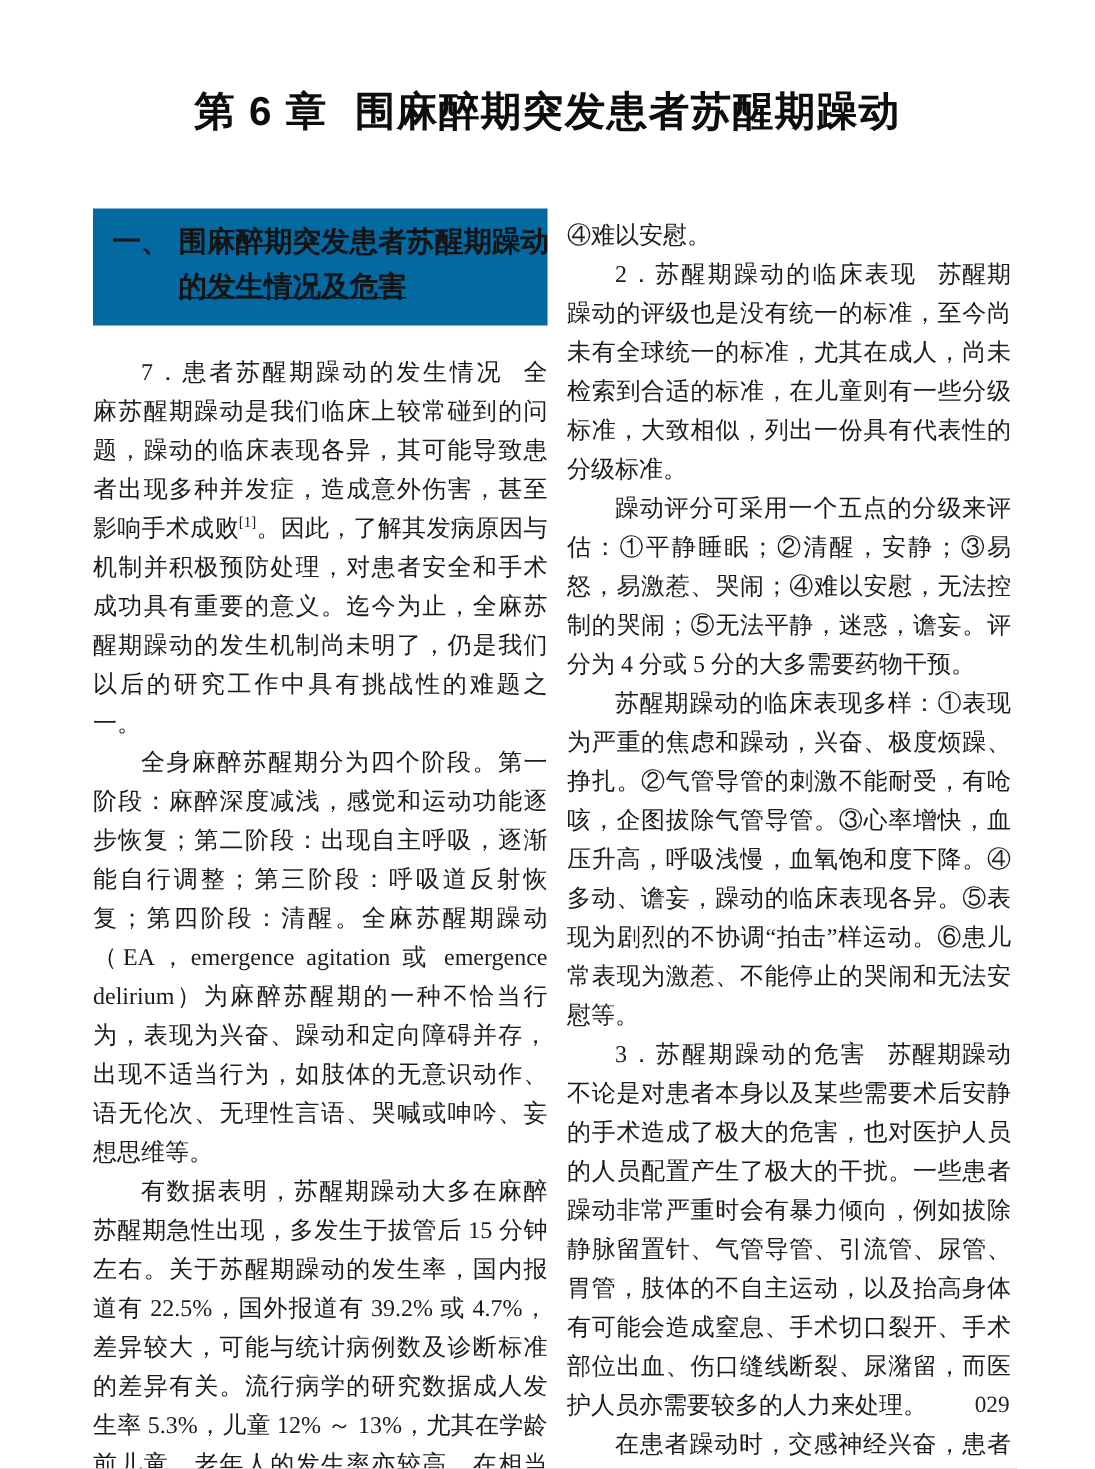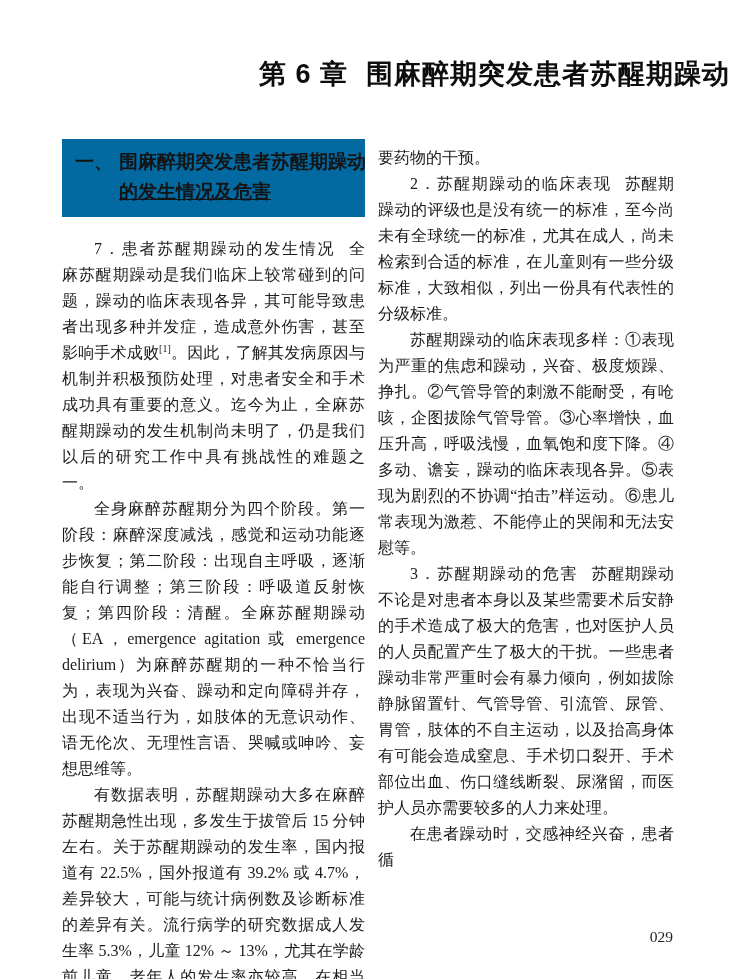--- a/index.html
+++ b/index.html
@@ -15,21 +15,21 @@
     background: #ffffff;
     color: #1b1b1b;
     font-family: "Liberation Serif", "DejaVu Serif", serif;
     overflow: hidden;
   }
   .chapter-header {
     position: absolute;
     top: 56px;
     left: 0;
     right: 0;
-    text-align: right;
+    text-align: center;
     font-family: "Liberation Sans", "DejaVu Sans", sans-serif;
     font-weight: 800;
     font-size: 27px;
     letter-spacing: 1px;
     color: #0d0d0d;
     white-space: nowrap;
   }
   .chapter-label { margin-right: 18px; }
   .content {
     position: absolute;
@@ -104,24 +104,25 @@
       <p class="para indent"><span class="kai">7．患者苏醒期躁动的发生情况</span><span>全麻苏醒期躁动是我们临床上较常碰到的问题，躁动的临床表现各异，其可能导致患者出现多种并发症，造成意外伤害，甚至影响手术成败</span><sup class="ref">[1]</sup><span>。因此，了解其发病原因与机制并积极预防处理，对患者安全和手术成功具有重要的意义。迄今为止，全麻苏醒期躁动的发生机制尚未明了，仍是我们以后的研究工作中具有挑战性的难题之一。</span></p>
 
       <p class="para indent">全身麻醉苏醒期分为四个阶段。第一阶段：麻醉深度减浅，感觉和运动功能逐步恢复；第二阶段：出现自主呼吸，逐渐能自行调整；第三阶段：呼吸道反射恢复；第四阶段：清醒。全麻苏醒期躁动（EA，emergence agitation 或 emergence delirium）为麻醉苏醒期的一种不恰当行为，表现为兴奋、躁动和定向障碍并存，出现不适当行为，如肢体的无意识动作、语无伦次、无理性言语、哭喊或呻吟、妄想思维等。</p>
 
       <p class="para indent">有数据表明，苏醒期躁动大多在麻醉苏醒期急性出现，多发生于拔管后 15 分钟左右。关于苏醒期躁动的发生率，国内报道有 22.5%，国外报道有 39.2% 或 4.7%，差异较大，可能与统计病例数及诊断标准的差异有关。流行病学的研究数据成人发生率 5.3%，儿童 12% ～ 13%，尤其在学龄前儿童，老年人的发生率亦较高。在相当一部分患者需</p>
 
     </div>
 
     <div class="col col-right">
 
-      <p class="para">要药物的干预。</p>
+      <p class="para">④难以安慰。</p>
 
       <p class="para indent"><span class="kai">2．苏醒期躁动的临床表现</span><span>苏醒期躁动的评级也是没有统一的标准，至今尚未有全球统一的标准，尤其在成人，尚未检索到合适的标准，在儿童则有一些分级标准，大致相似，列出一份具有代表性的分级标准。</span></p>
 
+      <p class="para indent">躁动评分可采用一个五点的分级来评估：①平静睡眠；②清醒，安静；③易怒，易激惹、哭闹；④难以安慰，无法控制的哭闹；⑤无法平静，迷惑，谵妄。评分为 4 分或 5 分的大多需要药物干预。</p>
 
       <p class="para indent">苏醒期躁动的临床表现多样：①表现为严重的焦虑和躁动，兴奋、极度烦躁、挣扎。②气管导管的刺激不能耐受，有呛咳，企图拔除气管导管。③心率增快，血压升高，呼吸浅慢，血氧饱和度下降。④多动、谵妄，躁动的临床表现各异。⑤表现为剧烈的不协调“拍击”样运动。⑥患儿常表现为激惹、不能停止的哭闹和无法安慰等。</p>
 
       <p class="para indent"><span class="kai">3．苏醒期躁动的危害</span><span>苏醒期躁动不论是对患者本身以及某些需要术后安静的手术造成了极大的危害，也对医护人员的人员配置产生了极大的干扰。一些患者躁动非常严重时会有暴力倾向，例如拔除静脉留置针、气管导管、引流管、尿管、胃管，肢体的不自主运动，以及抬高身体有可能会造成窒息、手术切口裂开、手术部位出血、伤口缝线断裂、尿潴留，而医护人员亦需要较多的人力来处理。</span></p>
 
       <p class="para indent">在患者躁动时，交感神经兴奋，患者循</p>
 
     </div>
 
   </div>

